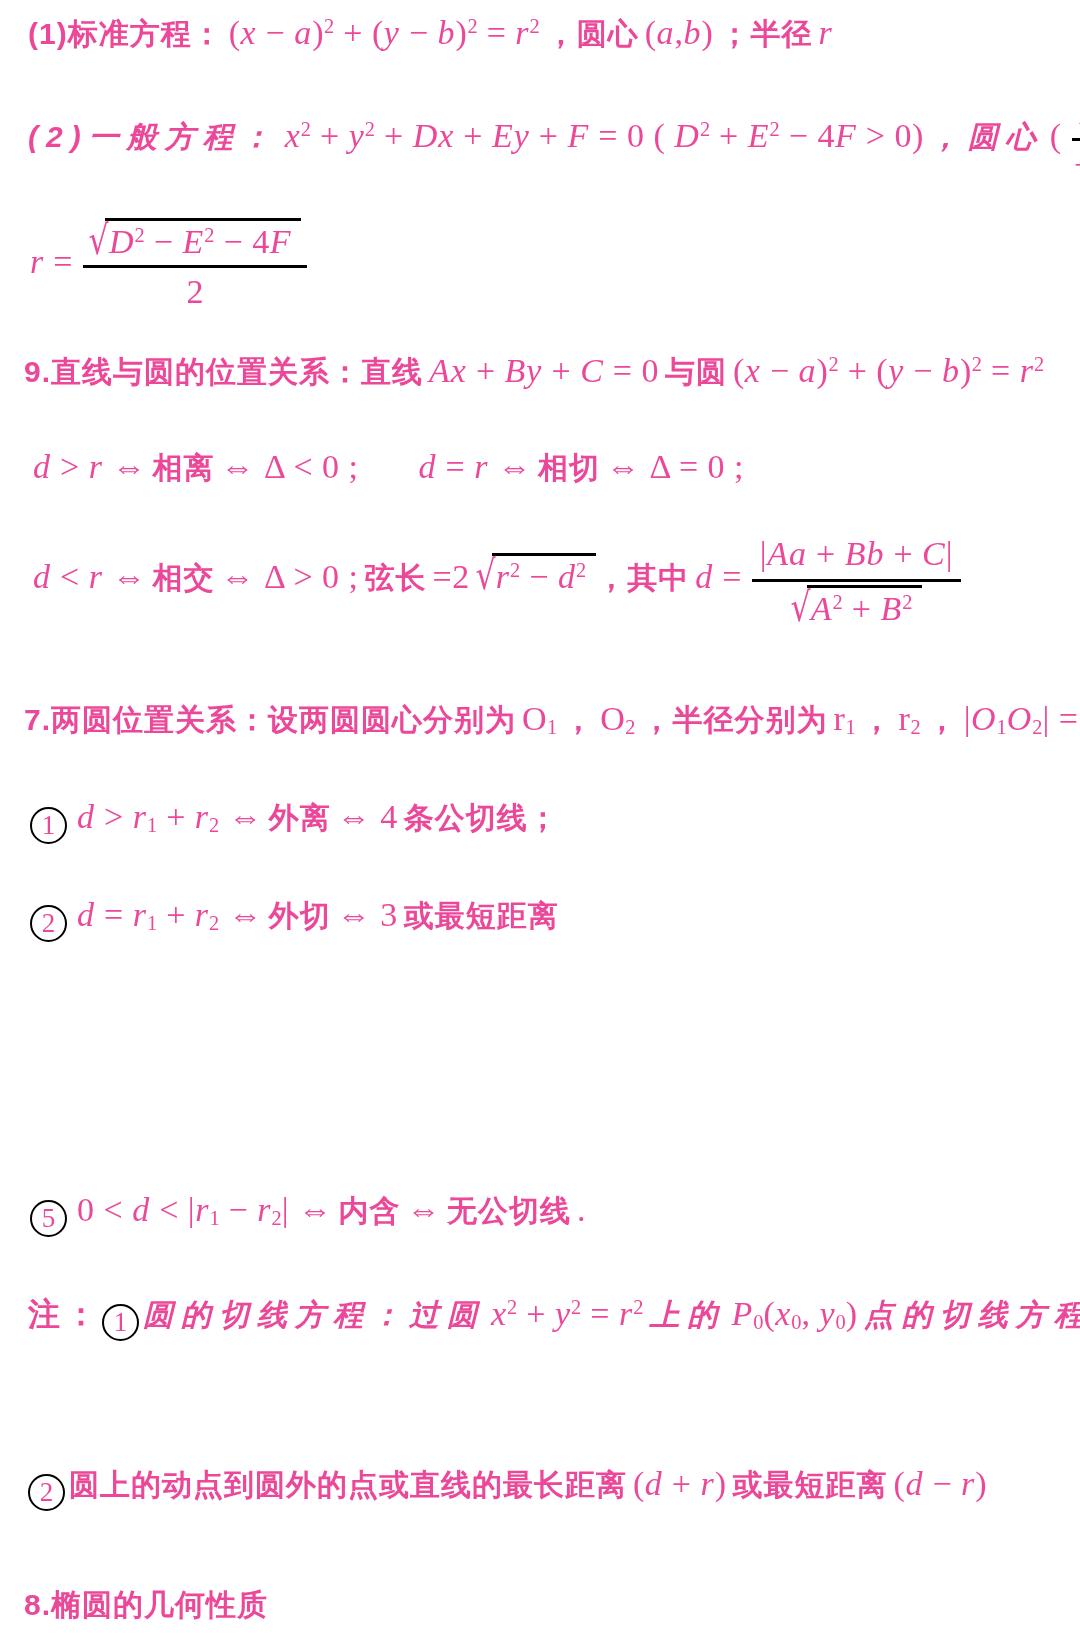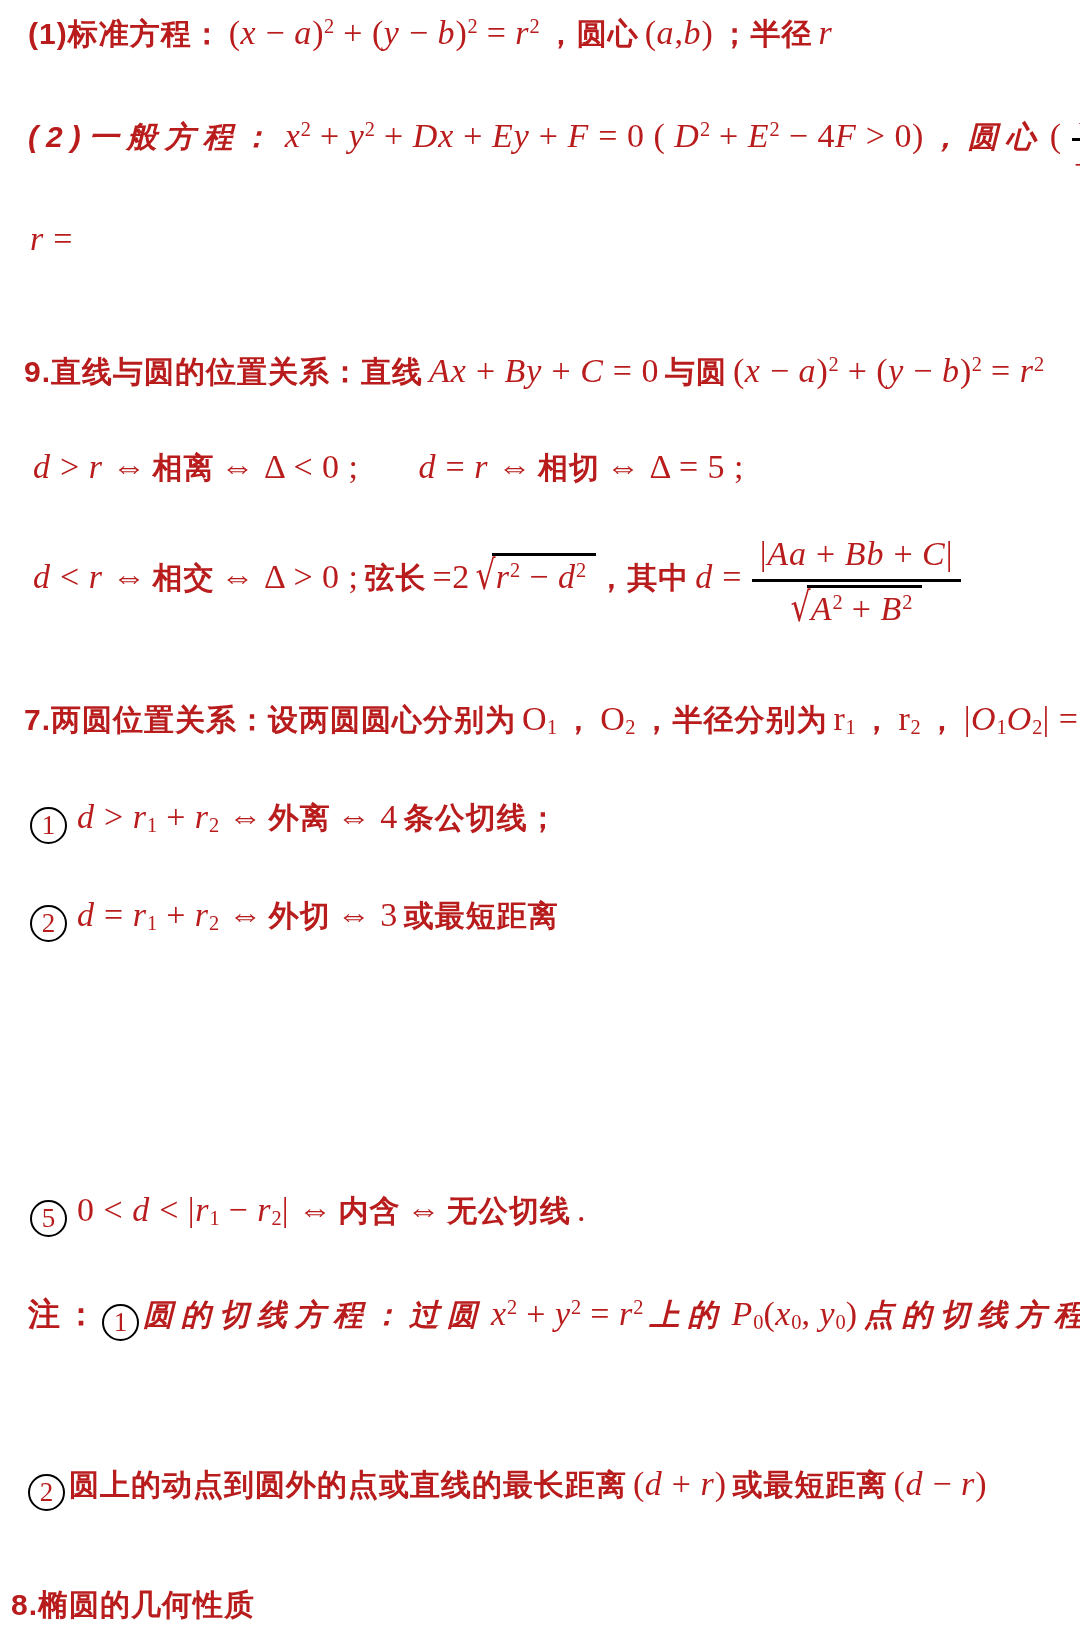--- a/index.html
+++ b/index.html
@@ -1,19 +1,19 @@
 <!DOCTYPE html>
 <html><head>
 <meta charset="utf-8">
 <style>
   html,body{margin:0;padding:0;background:#ffffff;}
   .page{
     position:relative;
     width:1080px;height:1635px;
-    background:#ffffff;color:#b91c1c;
+    background:#ffffff;color:#ec4899;
     overflow:hidden;
     font-family:"Liberation Sans","DejaVu Sans",sans-serif;
   }
   .line{
     position:absolute;
     white-space:nowrap;
     font-size:30px;
     line-height:1.25;
   }
   
@@ -78,24 +78,24 @@
     margin-right:4px;
   }
   .gap{display:inline-block;width:48px;}
 </style>
 </head>
 <body>
 
 <div class="page">
   <div class="line" style="top:12px;left:28px"><span class="cn">(1)标准方程：</span><span class="math">(<i>x</i> − <i>a</i>)<sup>2</sup> + (<i>y</i> − <i>b</i>)<sup>2</sup> = <i>r</i><sup>2</sup></span><span class="cn">，圆心</span><span class="math">(<i>a</i>,<i>b</i>)</span><span class="cn">；半径</span><span class="math"><i>r</i></span></div>
   <div class="line" style="top:92px;left:28px"><span class="cn sp">(2)一般方程：</span><span class="math"><i>x</i><sup>2</sup> + <i>y</i><sup>2</sup> + <i>Dx</i> + <i>Ey</i> + <i>F</i> = 0 ( <i>D</i><sup>2</sup> + <i>E</i><sup>2</sup> − 4<i>F</i> &gt; 0)</span><span class="cn sp">，圆心</span><span class="math">(</span><span class="frac"><span class="num"><span class="math"><i>D</i></span></span><span class="den"><span class="math">−2</span></span></span></div>
-  <div class="line" style="top:218px;left:30px"><span class="math"><i>r</i> =</span></div>
+  <div class="line" style="top:218px;left:30px"><span class="math"><i>r</i> =</span><span class="frac"><span class="num"><span class="sqrt"><span class="rad">√</span><span class="vinc"><span class="math"><i>D</i><sup>2</sup> − <i>E</i><sup>2</sup> − 4<i>F</i></span></span></span></span><span class="den"><span class="math">2</span></span></span></div>
   <div class="line" style="top:350px;left:24px"><span class="cn">9.直线与圆的位置关系：直线</span><span class="math"><i>Ax</i> + <i>By</i> + <i>C</i> = 0</span><span class="cn">与圆</span><span class="math">(<i>x</i> − <i>a</i>)<sup>2</sup> + (<i>y</i> − <i>b</i>)<sup>2</sup> = <i>r</i><sup>2</sup></span></div>
-  <div class="line" style="top:446px;left:33px"><span class="math"><i>d</i> &gt; <i>r</i> ⇔</span><span class="cn">相离</span><span class="math">⇔ Δ &lt; 0 ;</span><span class="gap"></span><span class="math"><i>d</i> = <i>r</i> ⇔</span><span class="cn">相切</span><span class="math">⇔ Δ = 5 ;</span></div>
+  <div class="line" style="top:446px;left:33px"><span class="math"><i>d</i> &gt; <i>r</i> ⇔</span><span class="cn">相离</span><span class="math">⇔ Δ &lt; 0 ;</span><span class="gap"></span><span class="math"><i>d</i> = <i>r</i> ⇔</span><span class="cn">相切</span><span class="math">⇔ Δ = 0 ;</span></div>
   <div class="line" style="top:533px;left:33px"><span class="math"><i>d</i> &lt; <i>r</i> ⇔</span><span class="cn">相交</span><span class="math">⇔ Δ &gt; 0 ;</span><span class="cn">弦长</span><span class="math">=2</span><span class="sqrt"><span class="rad">√</span><span class="vinc"><span class="math"><i>r</i><sup>2</sup> − <i>d</i><sup>2</sup></span></span></span><span class="cn">，其中</span><span class="math"><i>d</i> =</span><span class="frac"><span class="num"><span class="math">|<i>Aa</i> + <i>Bb</i> + <i>C</i>|</span></span><span class="den"><span class="sqrt"><span class="rad">√</span><span class="vinc"><span class="math"><i>A</i><sup>2</sup> + <i>B</i><sup>2</sup></span></span></span></span></span></div>
   <div class="line" style="top:698px;left:24px"><span class="cn">7.两圆位置关系：设两圆圆心分别为</span><span class="rm">O<sub>1</sub></span><span class="cn">，</span><span class="rm">O<sub>2</sub></span><span class="cn">，半径分别为</span><span class="rm">r<sub>1</sub></span><span class="cn">，</span><span class="rm">r<sub>2</sub></span><span class="cn">，</span><span class="math">|<i>O</i><sub>1</sub><i>O</i><sub>2</sub>| = </span></div>
   <div class="line" style="top:796px;left:30px"><span class="circ">1</span><span class="math"><i>d</i> &gt; <i>r</i><sub>1</sub> + <i>r</i><sub>2</sub> ⇔</span><span class="cn">外离</span><span class="math">⇔ 4</span><span class="cn">条公切线；</span></div>
   <div class="line" style="top:894px;left:30px"><span class="circ">2</span><span class="math"><i>d</i> = <i>r</i><sub>1</sub> + <i>r</i><sub>2</sub> ⇔</span><span class="cn">外切</span><span class="math">⇔ 3</span><span class="cn">或最短距离</span></div>
   <div class="line" style="top:1189px;left:30px"><span class="circ">5</span><span class="math">0 &lt; <i>d</i> &lt; |<i>r</i><sub>1</sub> − <i>r</i><sub>2</sub>| ⇔</span><span class="cn">内含</span><span class="math">⇔</span><span class="cn">无公切线</span><span class="math">.</span></div>
   <div class="line" style="top:1293px;left:28px"><span class="cn heavy">注：</span><span class="circ">1</span><span class="cn sp">圆的切线方程：过圆</span><span class="math"><i>x</i><sup>2</sup> + <i>y</i><sup>2</sup> = <i>r</i><sup>2</sup></span><span class="cn sp">上的</span><span class="math"><i>P</i><sub>0</sub>(<i>x</i><sub>0</sub>, <i>y</i><sub>0</sub>)</span><span class="cn sp">点的切线方程为</span></div>
   <div class="line" style="top:1463px;left:28px"><span class="circ">2</span><span class="cn">圆上的动点到圆外的点或直线的最长距离</span><span class="math">(<i>d</i> + <i>r</i>)</span><span class="cn">或最短距离</span><span class="math">(<i>d</i> − <i>r</i>)</span></div>
-  <div class="line" style="top:1586px;left:11px"><span class="cn">8.椭圆的几何性质</span></div>
+  <div class="line" style="top:1586px;left:24px"><span class="cn">8.椭圆的几何性质</span></div>
 </div>
 
 </body></html>

